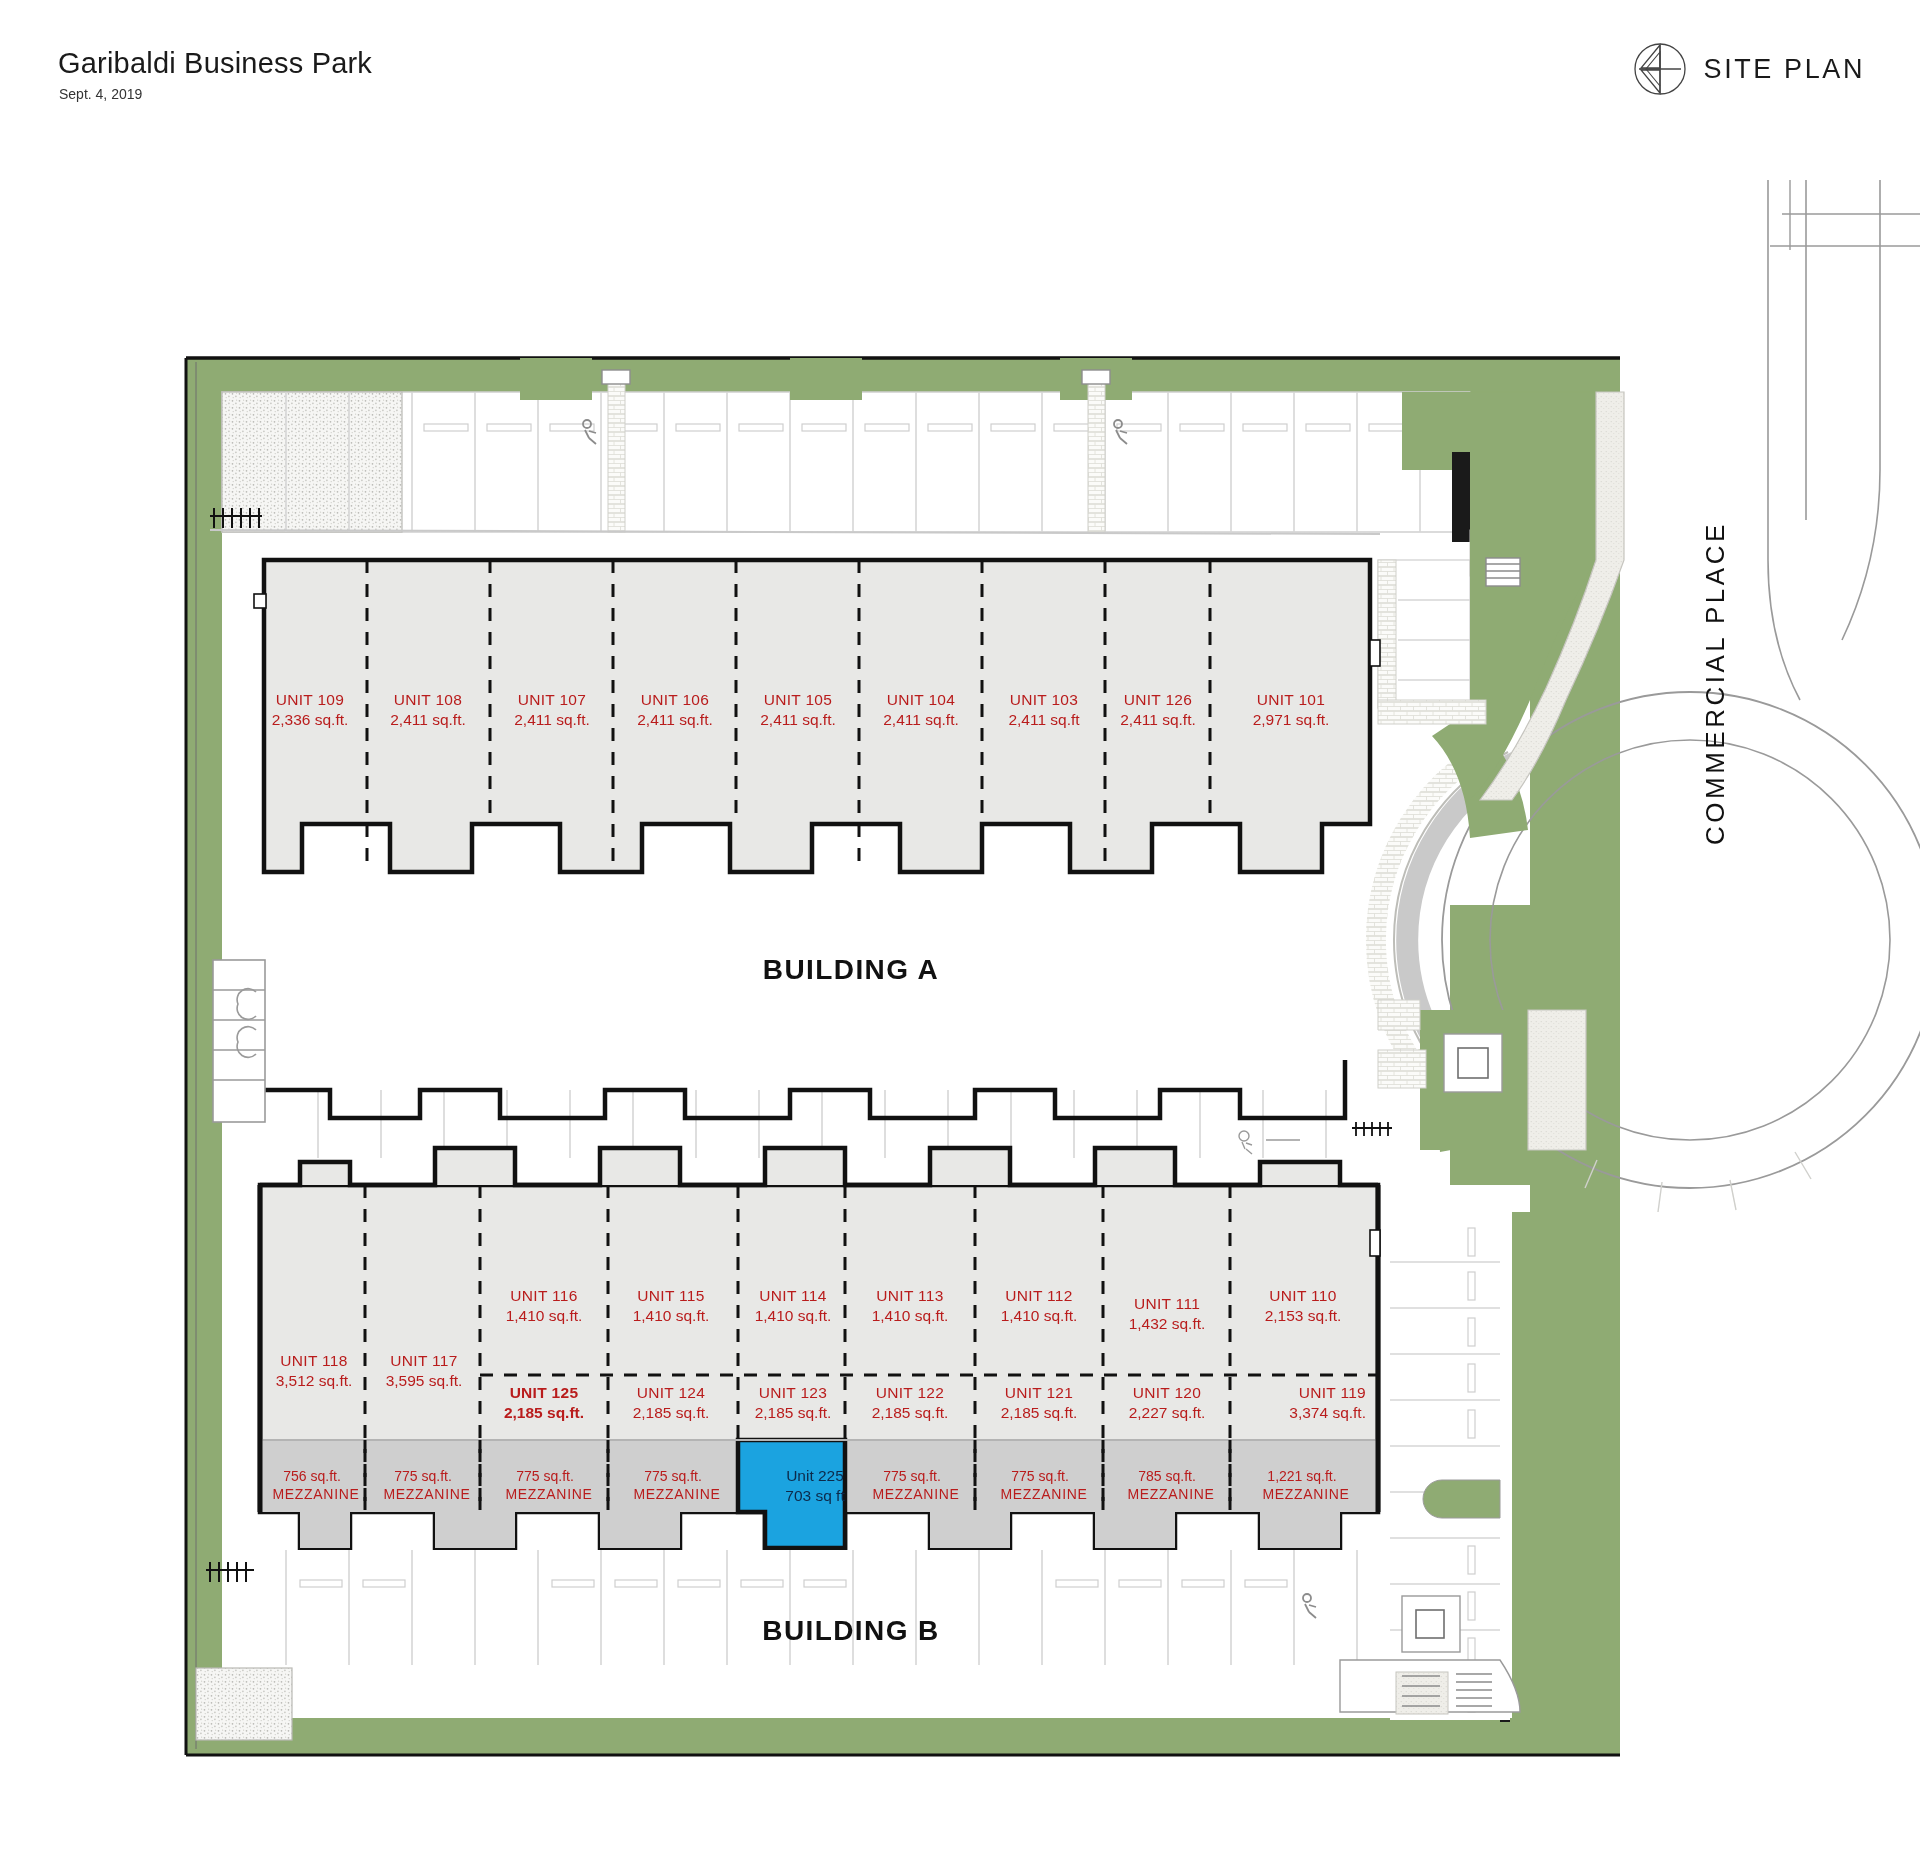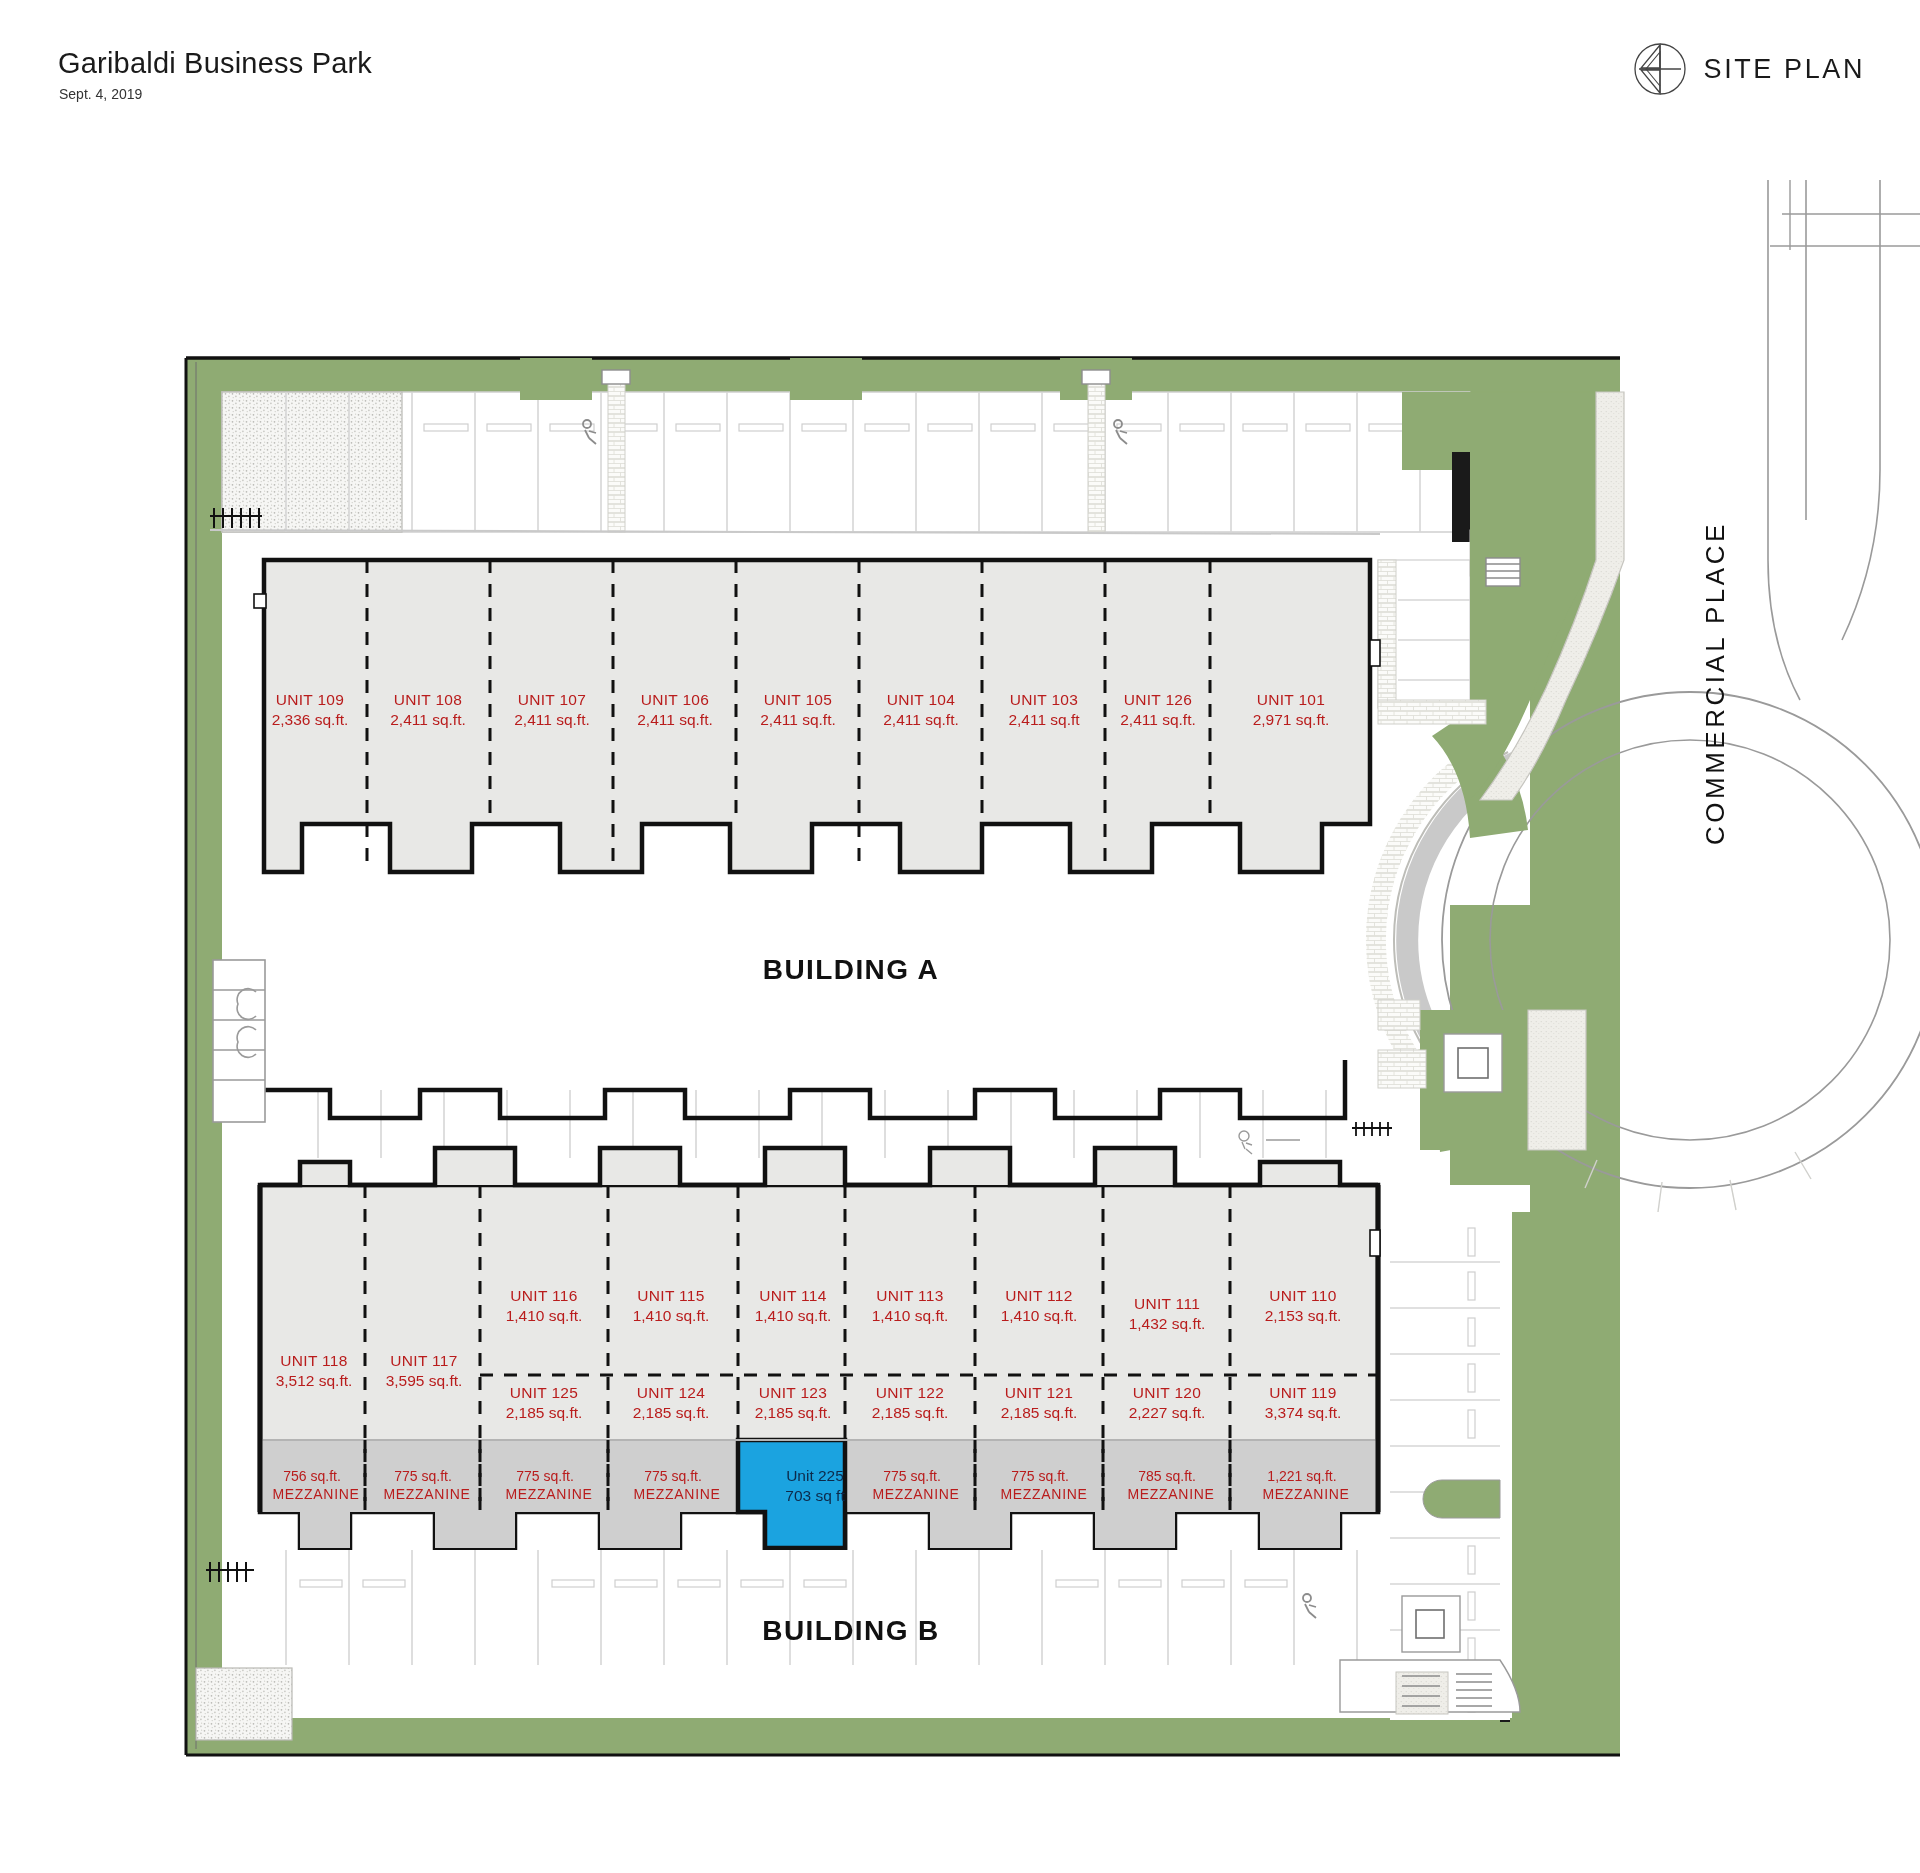--- a/index.html
+++ b/index.html
@@ -614,21 +614,21 @@
   </div>
   <div class="lbl unit-lbl" style="left:1110px; top:1286px; width:114px;margin-top:8px;">
     <span class="n">UNIT 111</span>
     <span class="a">1,432 sq.ft.</span>
   </div>
   <div class="lbl unit-lbl" style="left:1240px; top:1286px; width:126px;">
     <span class="n">UNIT 110</span>
     <span class="a">2,153 sq.ft.</span>
   </div>
 
-  <div class="lbl unit-lbl" style="left:487px; top:1383px; width:114px;">
+  <div class="lbl unit-lbl" style="left:487px; top:1383px; width:114px;font-weight:bold;">
     <span class="n">UNIT 125</span>
     <span class="a">2,185 sq.ft.</span>
   </div>
   <div class="lbl unit-lbl" style="left:614px; top:1383px; width:114px;">
     <span class="n">UNIT 124</span>
     <span class="a">2,185 sq.ft.</span>
   </div>
   <div class="lbl unit-lbl" style="left:736px; top:1383px; width:114px;">
     <span class="n">UNIT 123</span>
     <span class="a">2,185 sq.ft.</span>
@@ -638,21 +638,21 @@
     <span class="a">2,185 sq.ft.</span>
   </div>
   <div class="lbl unit-lbl" style="left:982px; top:1383px; width:114px;">
     <span class="n">UNIT 121</span>
     <span class="a">2,185 sq.ft.</span>
   </div>
   <div class="lbl unit-lbl" style="left:1110px; top:1383px; width:114px;">
     <span class="n">UNIT 120</span>
     <span class="a">2,227 sq.ft.</span>
   </div>
-  <div class="lbl unit-lbl" style="left:1240px; top:1383px; width:126px;">
+  <div class="lbl unit-lbl" style="left:1240px; top:1383px; width:126px;text-align:right;">
     <span class="n">UNIT 119</span>
     <span class="a">3,374 sq.ft.</span>
   </div>
 
   <div class="lbl mezz-lbl" style="left:258px; top:1468px; width:108px;">
     <span class="n">756 sq.ft.</span>
     <span class="a">MEZZANINE</span>
   </div>
   <div class="lbl mezz-lbl" style="left:366px; top:1468px; width:114px;">
     <span class="n">775 sq.ft.</span>

